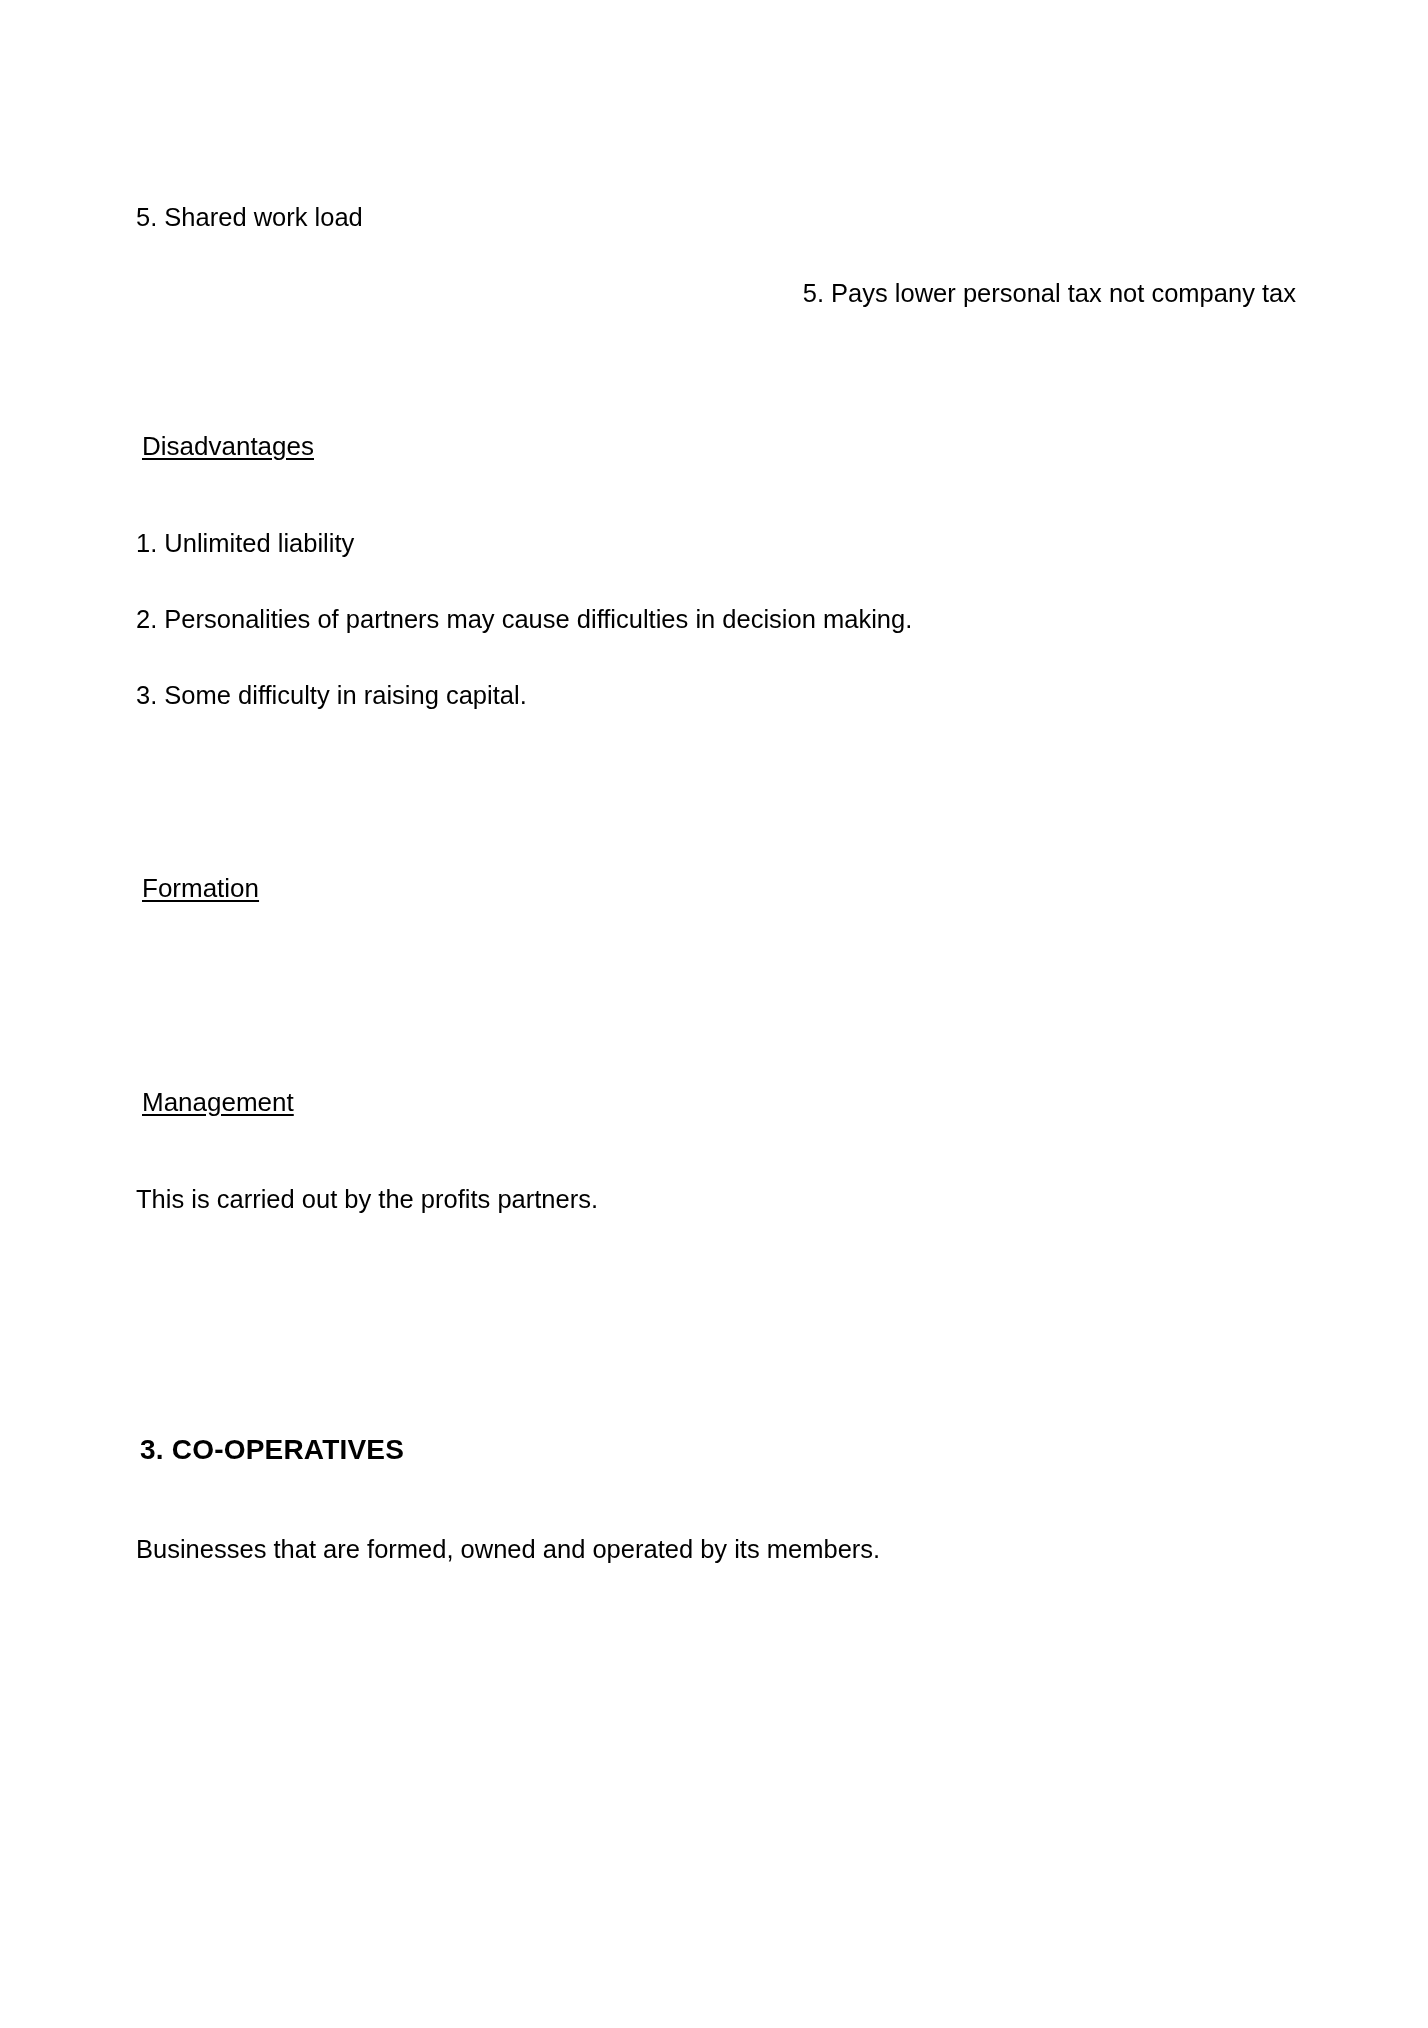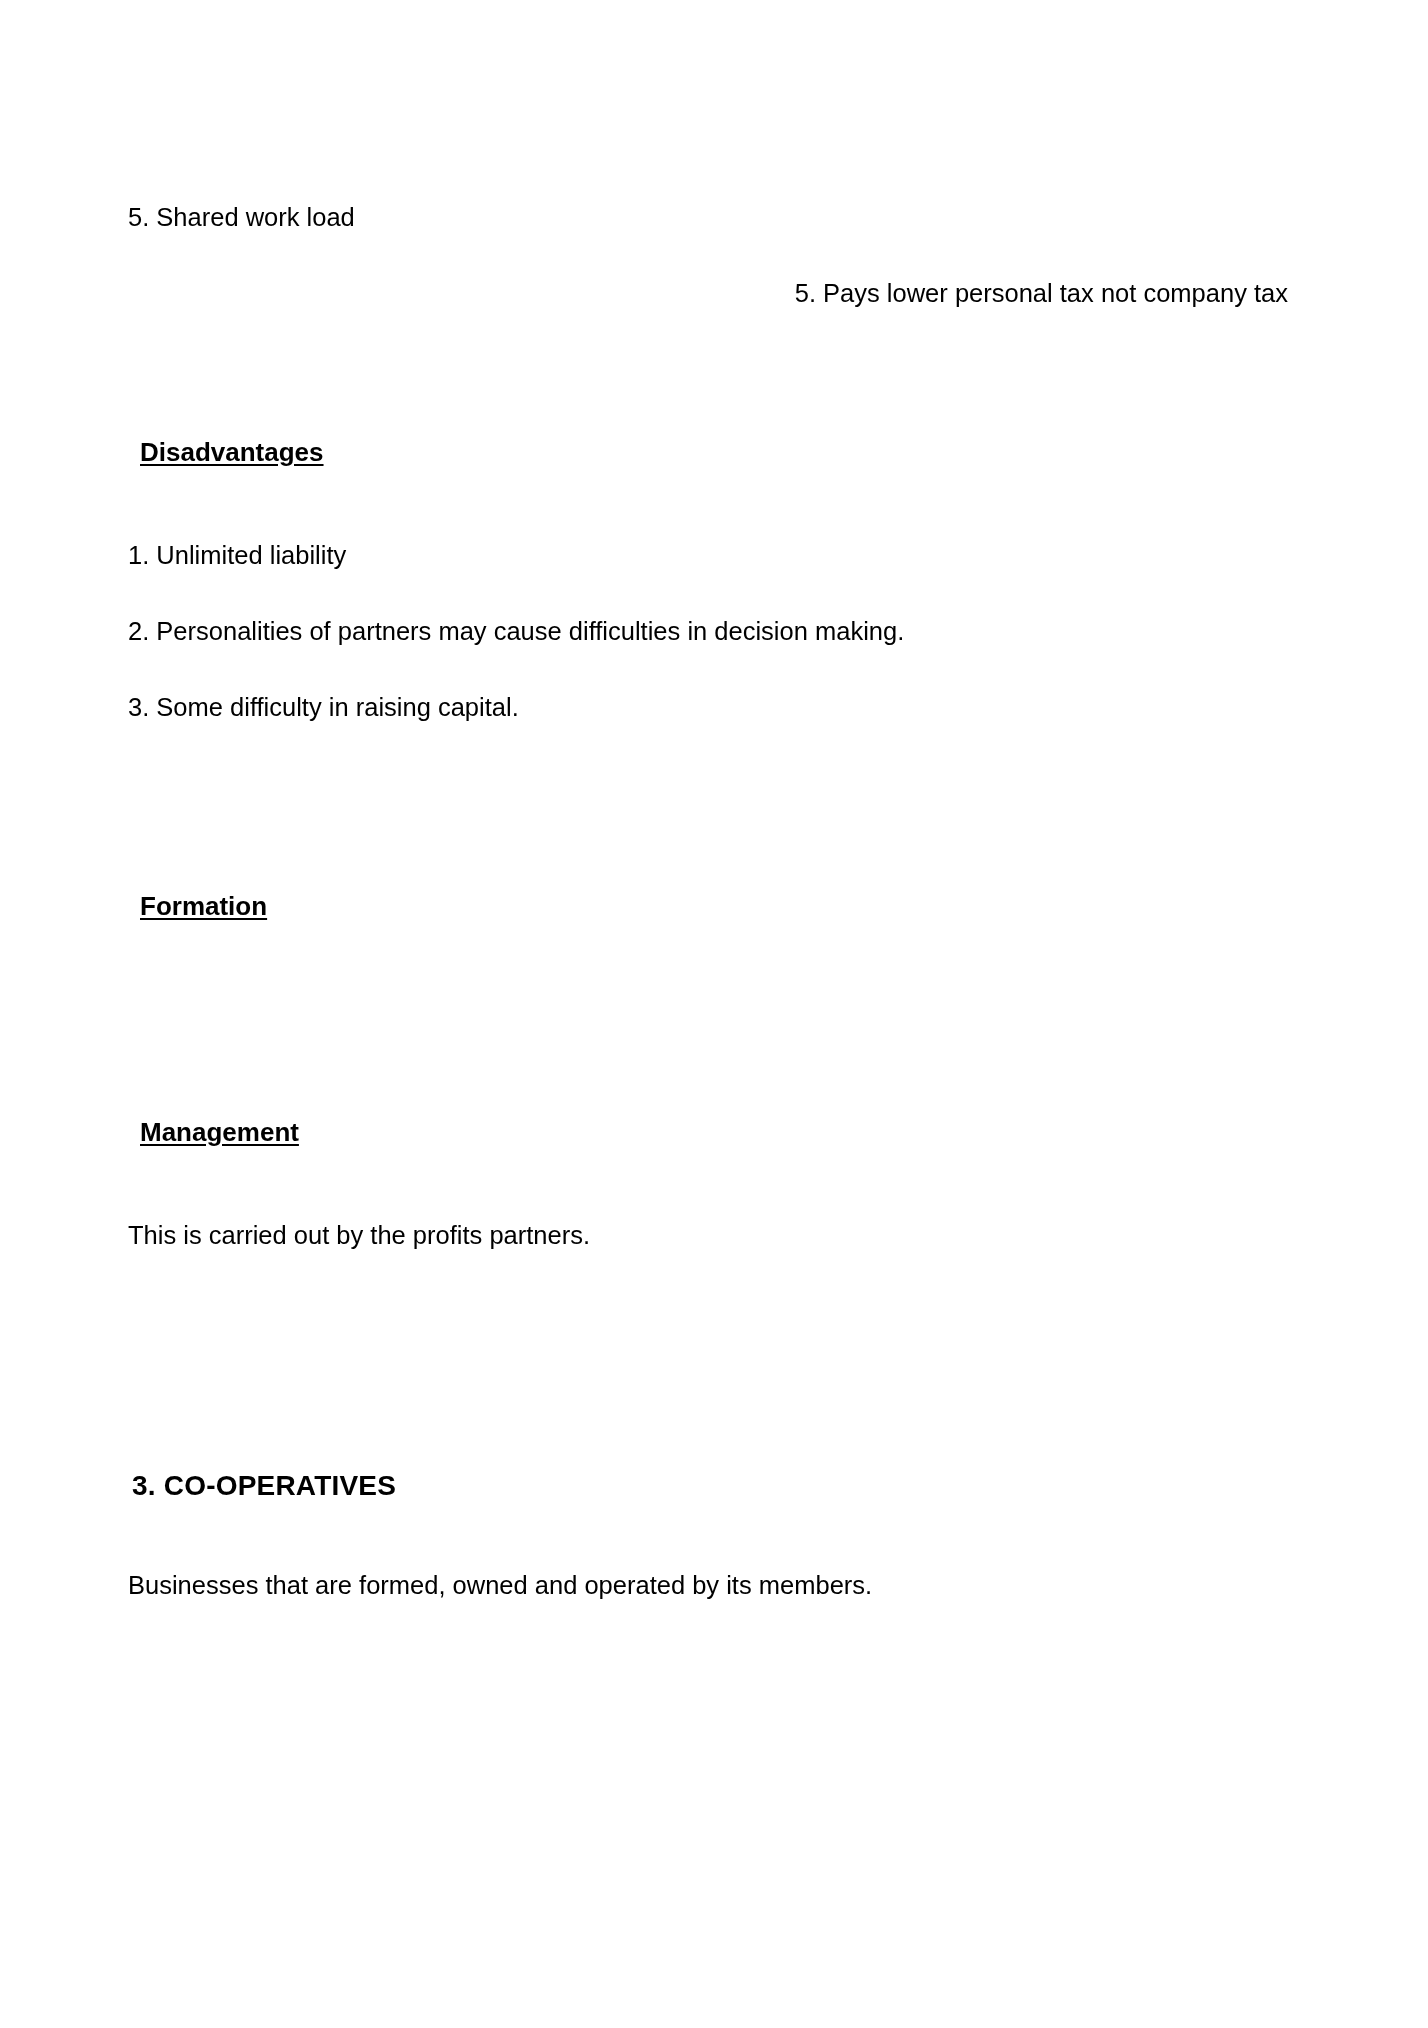--- a/index.html
+++ b/index.html
@@ -12,46 +12,46 @@
     width: 1428px;
     height: 2028px;
     background: #ffffff;
     box-sizing: border-box;
     font-family: "Liberation Sans", sans-serif;
     color: #000000;
     overflow: hidden;
   }
   .content {
     position: absolute;
-    left: 128px;
+    left: 136px;
     top: 0;
     width: 1160px;
   }
   
   .spacer-top      { height: 190px; }
   .spacer-sm       { height: 44px; }
   .spacer-md       { height: 78px; }
   .spacer-lg       { height: 100px; }
   .spacer-xl       { height: 118px; }
   .list-item {
     font-size: 25.5px;
     line-height: 54px;
     margin: 0 0 22px 0;
     white-space: pre-wrap;
     color: #000000;
   }
   .list-item.last { margin-bottom: 0; text-align: right; }
 
   .heading-sub {
     font-size: 26px;
-    font-weight: bold;
+    font-weight: normal;
     text-decoration: underline;
     text-underline-offset: 3px;
     line-height: 40px;
-    margin: 12px;
+    margin: 6px;
     color: #000000;
   }
   .heading-main {
     font-size: 28px;
     font-weight: bold;
     text-underline-offset: 4px;
     line-height: 48px;
     margin: 4px;
     letter-spacing: 0.2px;
     color: #000000;

